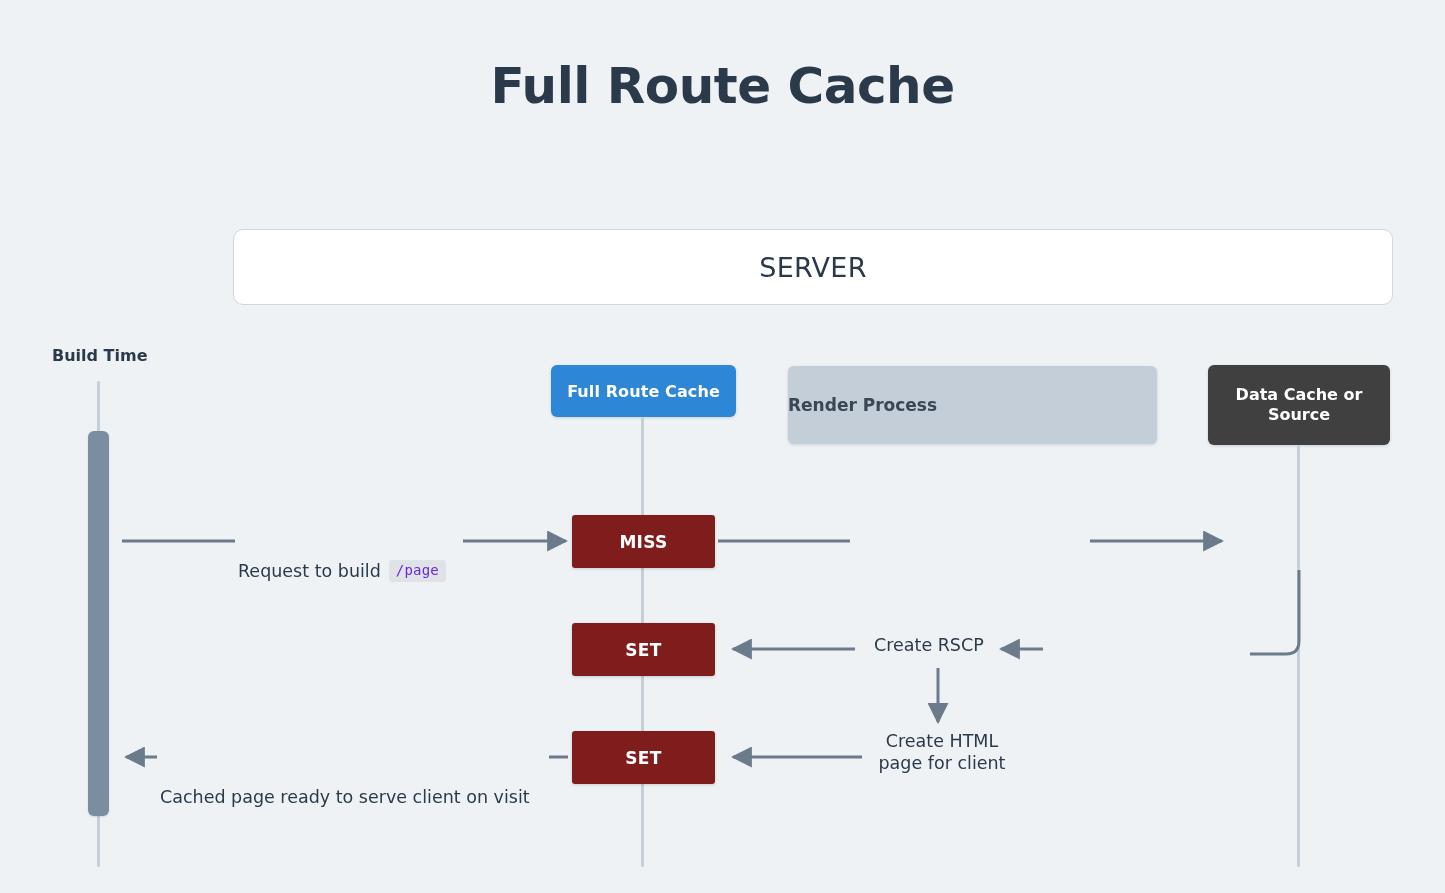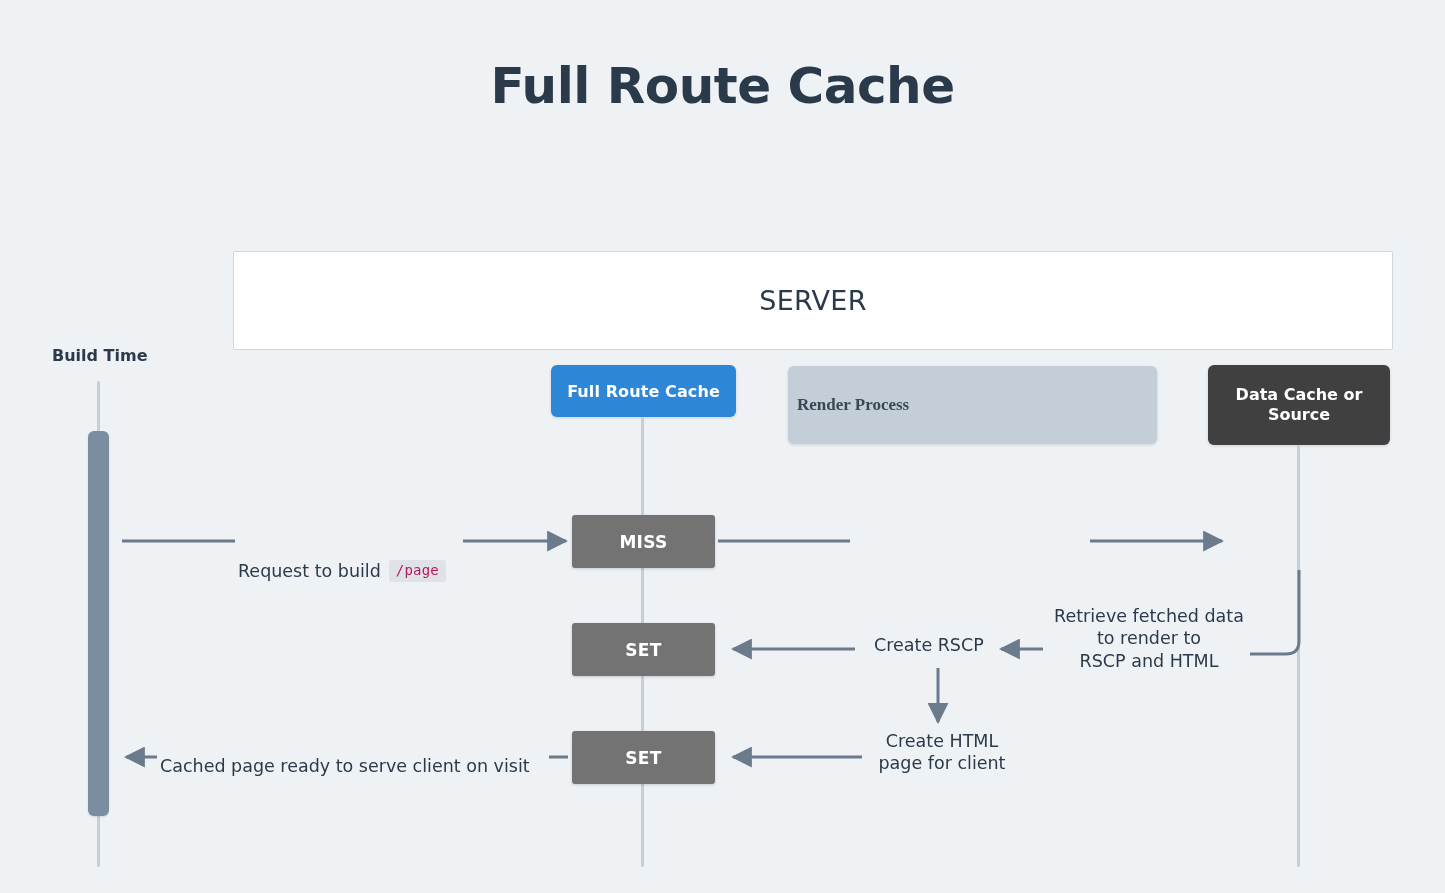--- a/index.html
+++ b/index.html
@@ -28,25 +28,25 @@
     font-size: 50px;
     font-weight: 800;
     letter-spacing: -0.5px;
     color: #2b3a4a;
     line-height: 1.15;
   }
 
   
   #server-panel {
     left: 233px; top: 229px;
-    width: 1160px; height: 99px;
+    width: 1160px; height: 76px;
     background: #ffffff;
     border: 1px solid #ccd7e0;
-    border-radius: 2px;
-    display: flex; align-items: center; justify-content: center; margin-top: 22px;
+    border-radius: 10px;
+    display: flex; align-items: center; justify-content: center;
   }
   #server-panel .server-label {
     font-size: 27px;
     color: #2b3a4a;
     font-weight: 400;
     letter-spacing: 0.3px;
   }
 
   
   .lifeline {
@@ -85,22 +85,21 @@
     color: #ffffff; font-size: 16px; font-weight: 700;
     letter-spacing: 0.1px;
   }
   #lifeline-frc { left: 641px; top: 417px; height: 450px; }
 
   #render-head {
     left: 788px; top: 366px;
     width: 369px; height: 78px;
     background: #c3ced8;
     justify-content: flex-start;
-    padding-left: 9px;
-    font-family: Liberation Serif, serif;
+    padding-left: 0;
   }
   #render-head .head-text {
     color: #3a4754; font-size: 17px; font-weight: 600;
   }
 
   #data-head {
     left: 1208px; top: 365px;
     width: 182px; height: 80px;
     background: #404040;
     justify-content: center;
@@ -116,21 +115,21 @@
   
   .state-box {
     display: flex; align-items: center; justify-content: center;
     border-radius: 3px;
     box-shadow: 0 1px 3px rgba(40,60,80,0.20);
   }
   .state-box .state-text {
     color: #ffffff; font-size: 17px; font-weight: 700;
     letter-spacing: 0.3px;
   }
-  .blue-box { background: #737373; }
+  .blue-box { background: #7f1d1d; }
   .orange-box { background: #e8853c; }
 
   #box-miss { left: 572px; top: 515px; width: 143px; height: 53px; }
   #box-set-1 { left: 572px; top: 623px; width: 143px; height: 53px; }
   #box-set-2 { left: 572px; top: 731px; width: 143px; height: 53px; }
   #box-hit   { left: 1228px; top: 515px; width: 143px; height: 53px; }
 
   
   #wires { left: 0; top: 0; width: 1445px; height: 893px; pointer-events: none; }
 
@@ -144,30 +143,30 @@
   .wire-label.center { text-align: center; }
 
   #lbl-request {
     left: 238px; top: 529px;
     display: flex; align-items: center; gap: 8px; margin-top: 31px;
   }
   code.codechip {
     font-family: "DejaVu Sans Mono", "Liberation Mono", monospace;
     font-size: 14px;
     background: #dfe3e7;
-    color: #be185d;
+    color: #6d28d9;
     padding: 2px 7px;
     border-radius: 3px;
     letter-spacing: 0.2px;
   }
   #lbl-proceed { left: 856px; top: 515px; width: 226px; }
   #lbl-create-rscp { left: 862px; top: 634px; margin-left: 12px; }
   #lbl-retrieve { left: 1051px; top: 605px; width: 196px; }
   #lbl-create-html { left: 872px; top: 730px; width: 140px; text-align: center; }
-  #lbl-cached { left: 160px; top: 755px; text-align: center; }
+  #lbl-cached { left: 160px; top: 786px; text-align: center; }
 </style>
 </head>
 <body>
 
 <div id="stage">
 
   <div class="abs" id="page-title">Full Route Cache</div>
 
   <div class="abs" id="server-panel">
     <span class="server-label">SERVER</span>
@@ -232,25 +231,20 @@
   </div>
 
   <div class="abs wire-label" id="lbl-request">
     <span>Request to build</span>
     <code class="codechip">/page</code>
   </div>
 
 
   <div class="abs wire-label" id="lbl-create-rscp">Create RSCP</div>
 
-  <div class="abs wire-label center" id="lbl-retrieve">
-    <div>Retrieve fetched data</div>
-    <div>to render to</div>
-    <div>RSCP and HTML</div>
-  </div>
 
   <div class="abs wire-label center" id="lbl-create-html">
     <div>Create HTML</div>
     <div>page for client</div>
   </div>
 
   <div class="abs wire-label" id="lbl-cached">Cached page ready to serve client on visit</div>
 
 </div>
 

